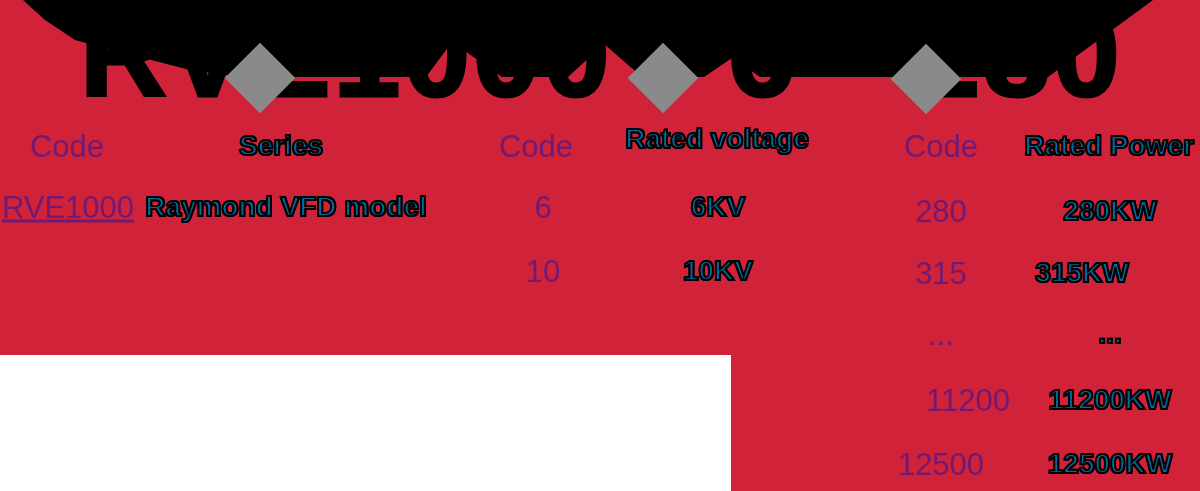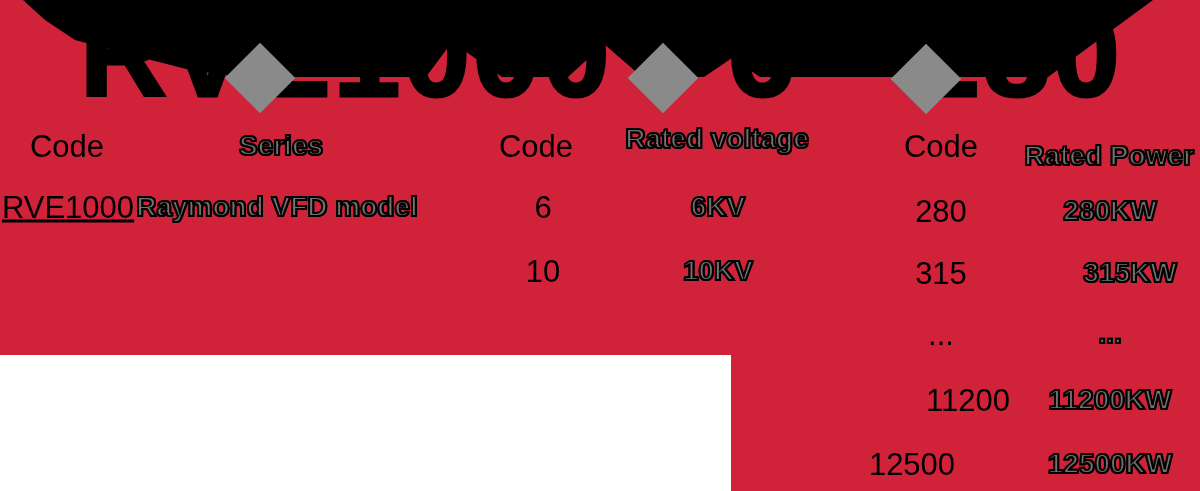--- a/index.html
+++ b/index.html
@@ -24,23 +24,23 @@
   }
   .diamond{
     position:absolute;width:50px;height:50px;background:#8a8a8a;
     transform:rotate(45deg);
   }
   
   .cell{
     position:absolute;transform:translate(-50%,-50%);white-space:nowrap;
     line-height:1;
   }
-  .white-txt{color:#000000;font-size:31px;}
+  .white-txt{color:#701a75;font-size:31px;}
   .black-txt{
-    color:#737373;font-size:28px;font-weight:bold;
+    color:#0369a1;font-size:28px;font-weight:bold;
     -webkit-text-stroke:2px #000;
     text-shadow:1px 1px 0 #000,-1px 1px 0 #000,1px -1px 0 #000;
   }
 </style>
 </head>
 <body>
 
 <div id="stage">
 
   <div class="ribbon-main"></div>
@@ -49,40 +49,40 @@
   <div class="title-zone"></div>
   <div class="big-title">RVE1000 - 6 - 280</div>
 
   <div class="diamond" style="left:235px;top:53px;"></div>
   <div class="diamond" style="left:638px;top:53px;"></div>
   <div class="diamond" style="left:901px;top:54px;"></div>
 
   <div class="cell white-txt" style="left:67px;top:146px;">Code</div>
   <div class="cell black-txt" style="left:281px;top:146px;">Series</div>
   <div class="cell white-txt" style="left:68px;top:207px;text-decoration:underline;">RVE1000</div>
-  <div class="cell black-txt" style="left:277px;top:207px;">Raymond VFD model</div>
+  <div class="cell black-txt" style="left:286px;top:207px;">Raymond VFD model</div>
 
   <div class="cell white-txt" style="left:536px;top:146px;">Code</div>
   <div class="cell black-txt" style="left:717px;top:139px;text-align:center;">Rated voltage</div>
   <div class="cell white-txt" style="left:543px;top:207px;">6</div>
   <div class="cell black-txt" style="left:718px;top:207px;">6KV</div>
   <div class="cell white-txt" style="left:543px;top:271px;">10</div>
   <div class="cell black-txt" style="left:718px;top:271px;">10KV</div>
 
   <div class="cell white-txt" style="left:941px;top:146px;">Code</div>
-  <div class="cell black-txt" style="left:1109px;top:146px;margin-top:10px;">Rated Power</div>
+  <div class="cell black-txt" style="left:1109px;top:146px;">Rated Power</div>
 
   <div class="cell white-txt" style="left:941px;top:211px;">280</div>
   <div class="cell black-txt" style="left:1110px;top:211px;">280KW</div>
 
   <div class="cell white-txt" style="left:941px;top:273px;">315</div>
-  <div class="cell black-txt" style="left:1082px;top:273px;margin-left:48px;">315KW</div>
+  <div class="cell black-txt" style="left:1082px;top:273px;">315KW</div>
 
   <div class="cell white-txt" style="left:941px;top:334px;">...</div>
   <div class="cell black-txt" style="left:1110px;top:334px;">...</div>
 
   <div class="cell white-txt" style="left:941px;top:400px;margin-left:27px;">11200</div>
   <div class="cell black-txt" style="left:1110px;top:400px;">11200KW</div>
 
-  <div class="cell white-txt" style="left:912px;top:464px;">12500</div>
+  <div class="cell white-txt" style="left:941px;top:464px;">12500</div>
   <div class="cell black-txt" style="left:1110px;top:464px;">12500KW</div>
 
 </div>
 
 </body></html>

